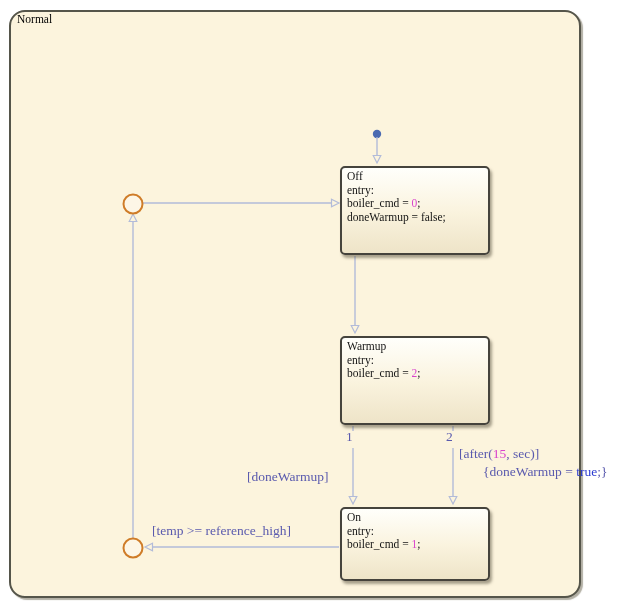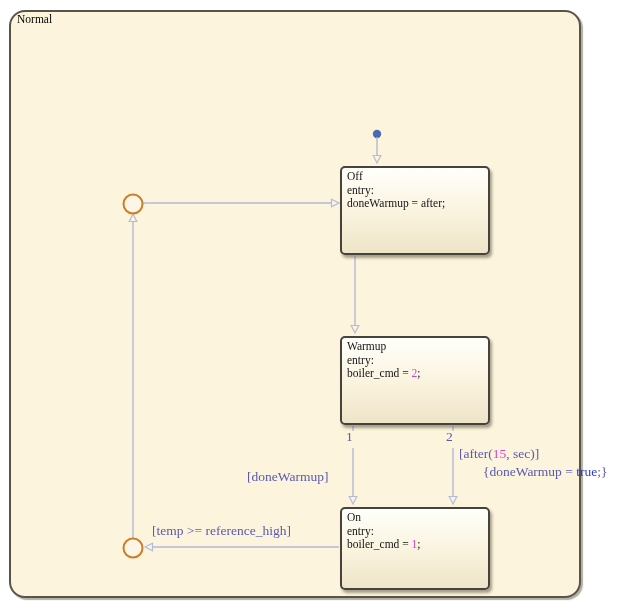--- a/index.html
+++ b/index.html
@@ -43,21 +43,21 @@
     border:2px solid var(--state-border);
     border-radius:5px;
     background:linear-gradient(180deg,#fffffb 0%,#faf3de 52%,#eee4c8 100%);
     box-shadow:2px 3px 3px rgba(95,88,70,0.55);
     padding:2px 5px;
     font-size:11.5px;line-height:13.5px;color:var(--text-color);
     white-space:nowrap;overflow:hidden;
   }
   .state-off{left:340px;top:166px;height:89px;}
   .state-warmup{left:340px;top:336px;height:89px;}
-  .state-on{left:340px;top:507px;height:83px;}
+  .state-on{left:340px;top:507px;height:74px;}
   .lit{color:var(--literal-color);}
   .kw{color:var(--keyword-color);}
 
   .t-label{
     position:absolute;
     font-size:13.5px;line-height:15px;color:var(--label-color);
     white-space:nowrap;
   }
   .lbl-temp-low{left:348px;top:288px;}
   .lbl-port1{left:346px;top:429px;}
@@ -101,21 +101,22 @@
     <line class="t-line" x1="143" y1="203" x2="331" y2="203"></line>
     <path class="arrow" d="M331.5 199.2 L339 203 L331.5 206.8 Z"></path>
 
     <circle class="junction" cx="133" cy="204" r="9.5"></circle>
     <circle class="junction" cx="133" cy="548" r="9.5"></circle>
   </svg>
 
   <div class="state state-off">
     <div>Off</div>
     <div>entry:</div>
-    <div>doneWarmup = after;</div>
+    <div><span>boiler_cmd = </span><span class="lit">0</span><span>;</span></div>
+    <div>doneWarmup = false;</div>
   </div>
 
   <div class="state state-warmup">
     <div>Warmup</div>
     <div>entry:</div>
     <div><span>boiler_cmd = </span><span class="lit">2</span><span>;</span></div>
   </div>
 
   <div class="state state-on">
     <div>On</div>

